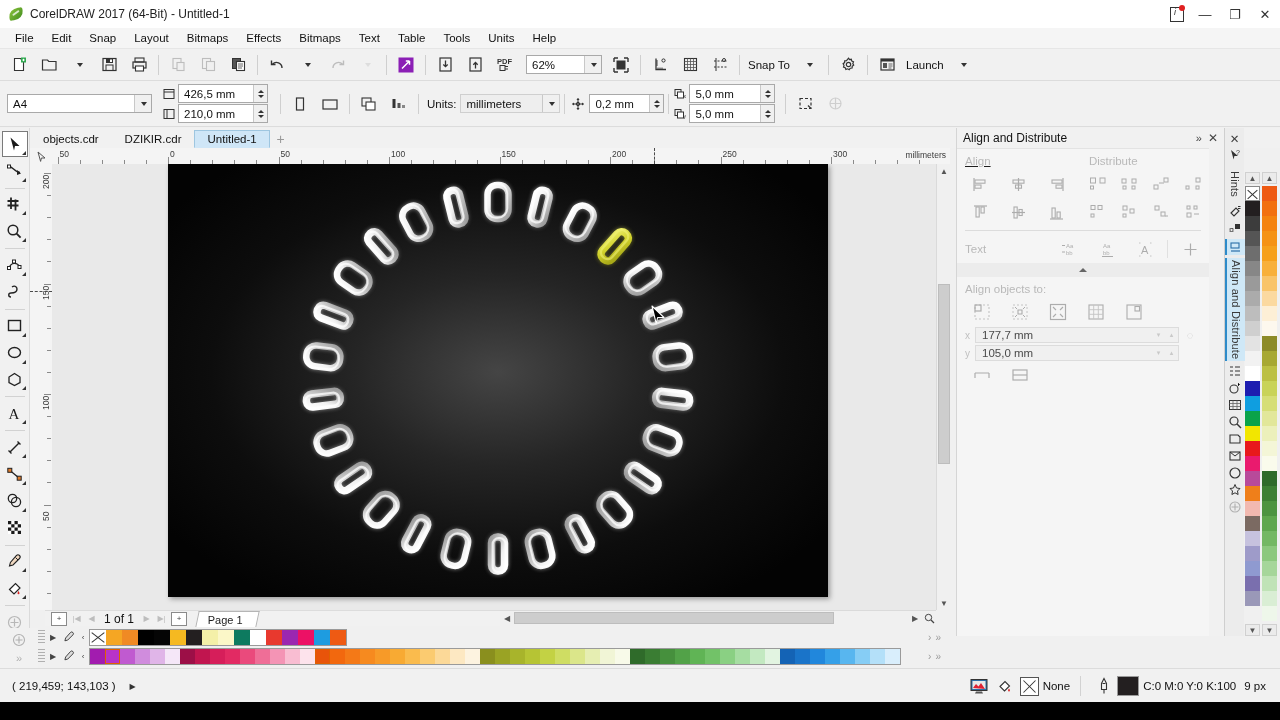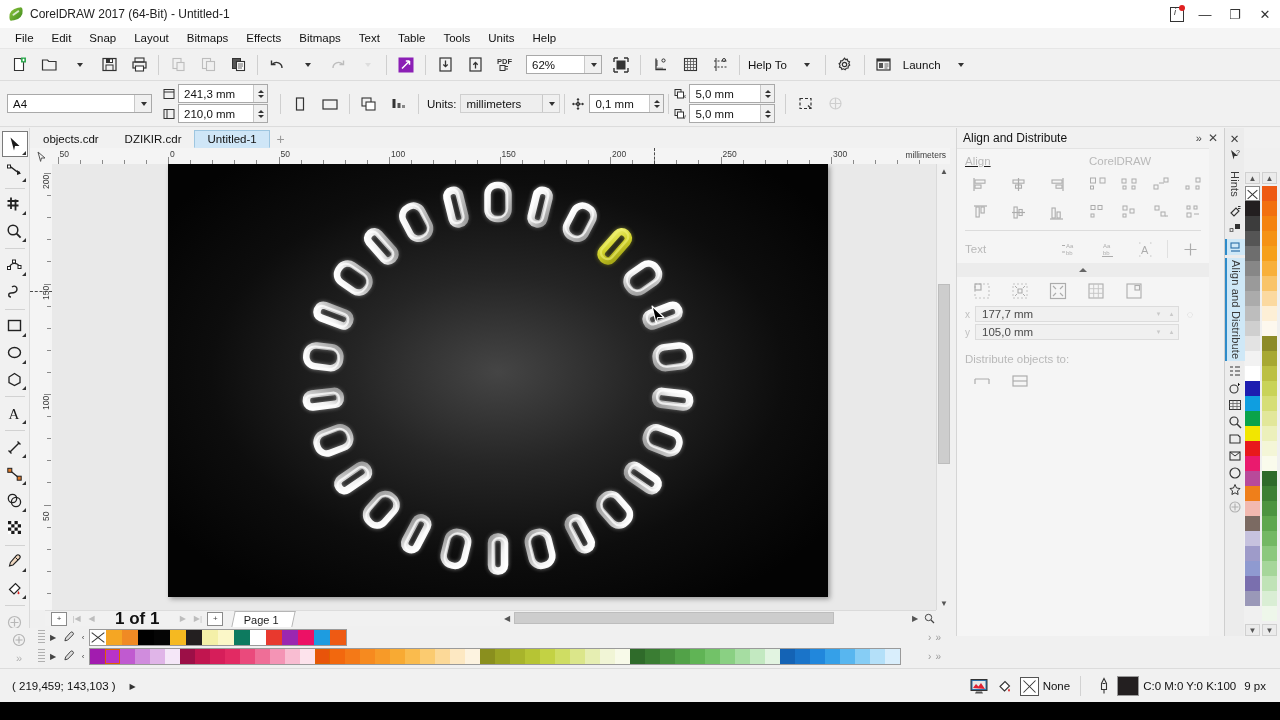--- a/index.html
+++ b/index.html
@@ -109,21 +109,21 @@
   .sb-btn{position:absolute;width:14px;height:14px;display:flex;align-items:center;justify-content:center;
     background:#f0f0f0;color:#555;font-size:8px;}
 
   
   .pagenav{position:absolute;left:45px;top:610px;width:455px;height:16px;background:#f1f1f1;
     display:flex;align-items:center;padding-left:4px;box-sizing:border-box;border-top:1px solid #dcdcdc;}
   .pn-btn{width:15px;height:14px;display:flex;align-items:center;justify-content:center;font-size:8px;color:#444;}
   .pn-btn.dis{color:#bdbdbd;}
   .pn-box{width:14px;height:12px;border:1px solid #8a8a8a;background:#fff;display:flex;align-items:center;
     justify-content:center;font-size:8px;margin:0 2px;color:#444;}
-  .pn-count{font-size:17px;color:#111;margin:0 16px;font-weight:bold;}
+  .pn-count{font-size:12px;color:#111;margin:0 5px;}
   .page-tab{margin-left:8px;height:15px;padding:0 14px 0 10px;background:#fff;border:1px solid #b5b5b5;
     border-bottom:none;display:flex;align-items:center;font-size:11px;
     transform:skewX(-12deg);}
   .page-tab span{transform:skewX(12deg);}
 
   
   .palrow{position:absolute;height:18px;display:flex;align-items:center;}
   .pal1{left:38px;top:628px;width:905px;}
   .pal2{left:38px;top:647px;width:905px;}
   .pal-nav{width:12px;height:16px;display:flex;align-items:center;justify-content:center;font-size:8px;color:#444;}
@@ -359,21 +359,21 @@
         </svg>
     </div>
     <div class="tbtn">
       <svg width="17" height="17" viewBox="0 0 17 17">
           <path d="M2 5h13M2 11h13" stroke="#333" stroke-width="1" stroke-dasharray="2 1.5"></path>
           <circle cx="12" cy="4" r="1.5" fill="none" stroke="#333" stroke-width="1"></circle>
           <path d="M4 2v13" stroke="#333" stroke-width="1"></path>
         </svg>
     </div>
     <div class="tsep"></div>
-    <div class="tlabel">Help To</div>
+    <div class="tlabel">Snap To</div>
     <div class="tbtn">
         <div class="caret"></div>
       </div>
     <div class="tsep"></div>
     <div class="tbtn">
       <svg width="17" height="17" viewBox="0 0 17 17">
           <path d="M8.5 2.2l1 1.5 1.8-.4.5 1.8 1.7.7-.7 1.7.9 1.6-1.5 1.1-.1 1.8-1.8.2-1.1 1.5-1.6-.9-1.7.6-.7-1.7-1.7-.6.5-1.8-.9-1.6 1.5-1.1.1-1.8 1.8-.2z" fill="none" stroke="#333" stroke-width="1.2"></path>
           <circle cx="8.5" cy="8.5" r="2.2" fill="none" stroke="#333" stroke-width="1.2"></circle>
         </svg>
     </div>
@@ -401,21 +401,21 @@
     </div>
     <div class="pair" style="margin-left:10px;">
       <div class="pairrow">
         <span class="pico">
           <svg width="12" height="12" viewBox="0 0 12 12">
               <rect x="1" y="1.5" width="10" height="9" fill="none" stroke="#333" stroke-width="1"></rect>
               <path d="M1 4h10" stroke="#333" stroke-width="1"></path>
             </svg>
         </span>
         <div class="combo" style="width:90px;">
-          <div class="val">241,3 mm</div>
+          <div class="val">426,5 mm</div>
           <div class="spin">
               <i class="up"></i>
               <i class="dn"></i>
             </div>
         </div>
       </div>
       <div class="pairrow">
         <span class="pico">
           <svg width="12" height="12" viewBox="0 0 12 12">
               <rect x="1" y="1.5" width="10" height="9" fill="none" stroke="#333" stroke-width="1"></rect>
@@ -466,21 +466,21 @@
     </div>
     <div class="tsep"></div>
     <span class="pico" style="width:18px;">
       <svg width="14" height="14" viewBox="0 0 14 14">
           <path d="M7 1.5v11M1.5 7h11" stroke="#333" stroke-width="1"></path>
           <path d="M7 1l1.6 2h-3.2zM7 13l1.6-2h-3.2zM1 7l2-1.6v3.2zM13 7l-2-1.6v3.2z" fill="#333"></path>
           <circle cx="7" cy="7" r="1.7" fill="none" stroke="#333" stroke-width="1"></circle>
         </svg>
     </span>
     <div class="combo" style="width:75px;">
-      <div class="val">0,1 mm</div>
+      <div class="val">0,2 mm</div>
       <div class="spin">
           <i class="up"></i>
           <i class="dn"></i>
         </div>
     </div>
     <div class="tsep"></div>
     <div class="pair">
       <div class="pairrow">
         <span class="pico">
           <svg width="13" height="12" viewBox="0 0 13 12">
@@ -1196,21 +1196,21 @@
               <svg width="19" height="19" viewBox="0 0 19 19">
                   <path d="M3 16h13" stroke="#555" stroke-width="1.2"></path>
                   <rect x="5" y="5" width="3.2" height="10" fill="none" stroke="#555" stroke-width="1.1"></rect>
                   <rect x="10" y="9" width="3.2" height="6" fill="none" stroke="#555" stroke-width="1.1"></rect>
                 </svg>
             </div>
           </div>
         </div>
         <div class="vdiv"></div>
         <div style="flex:1;">
-          <div class="sec-title">CorelDRAW</div>
+          <div class="sec-title">Distribute</div>
           <div class="bg-row">
             <div class="gbtn" style="width:32px;">
               <svg width="19" height="19" viewBox="0 0 19 19">
                   <rect x="2.5" y="3" width="5" height="5" fill="none" stroke="#555" stroke-width="1"></rect>
                   <rect x="2.5" y="11" width="3" height="3" fill="none" stroke="#555" stroke-width="1"></rect>
                   <rect x="12" y="3" width="5" height="5" fill="none" stroke="#555" stroke-width="1"></rect>
                 </svg>
             </div>
             <div class="gbtn" style="width:32px;">
               <svg width="19" height="19" viewBox="0 0 19 19">
@@ -1298,20 +1298,21 @@
           <svg width="19" height="19" viewBox="0 0 19 19">
               <path d="M9.5 3.5v12M3.5 9.5h12" stroke="#555" stroke-width="1.2"></path>
             </svg>
         </div>
       </div>
 
       <div class="collapse">
           <i></i>
         </div>
 
+      <div class="sec-title">Align objects to:</div>
       <div class="bg-row" style="padding-left:6px;">
         <div class="gbtn">
           <svg width="20" height="20" viewBox="0 0 20 20">
               <rect x="3" y="3" width="14" height="14" fill="none" stroke="#888" stroke-width="1.1" stroke-dasharray="2 2"></rect>
               <rect x="3" y="3" width="6" height="6" fill="none" stroke="#555" stroke-width="1.2"></rect>
             </svg>
         </div>
         <div class="gbtn">
           <svg width="20" height="20" viewBox="0 0 20 20">
               <rect x="3" y="3" width="14" height="14" fill="none" stroke="#888" stroke-width="1" stroke-dasharray="2 2"></rect>
@@ -1355,21 +1356,20 @@
         <div class="field">
           <div class="fv">105,0 mm</div>
           <div class="fs">
               <span>▾</span>
               <span>▴</span>
             </div>
         </div>
         <div class="reset-ico"></div>
       </div>
 
-      <div class="sec-title" style="padding-top:12px;">Distribute objects to:</div>
       <div class="bg-row" style="padding-left:6px;">
         <div class="gbtn">
           <svg width="20" height="20" viewBox="0 0 20 20">
               <path d="M3 7h14M3 7v5M17 7v5" fill="none" stroke="#555" stroke-width="1.2"></path>
             </svg>
         </div>
         <div class="gbtn">
           <svg width="20" height="20" viewBox="0 0 20 20">
               <rect x="3" y="4" width="14" height="10" fill="none" stroke="#555" stroke-width="1.2"></rect>
               <path d="M3 9h14" stroke="#555" stroke-width="1.2"></path>

